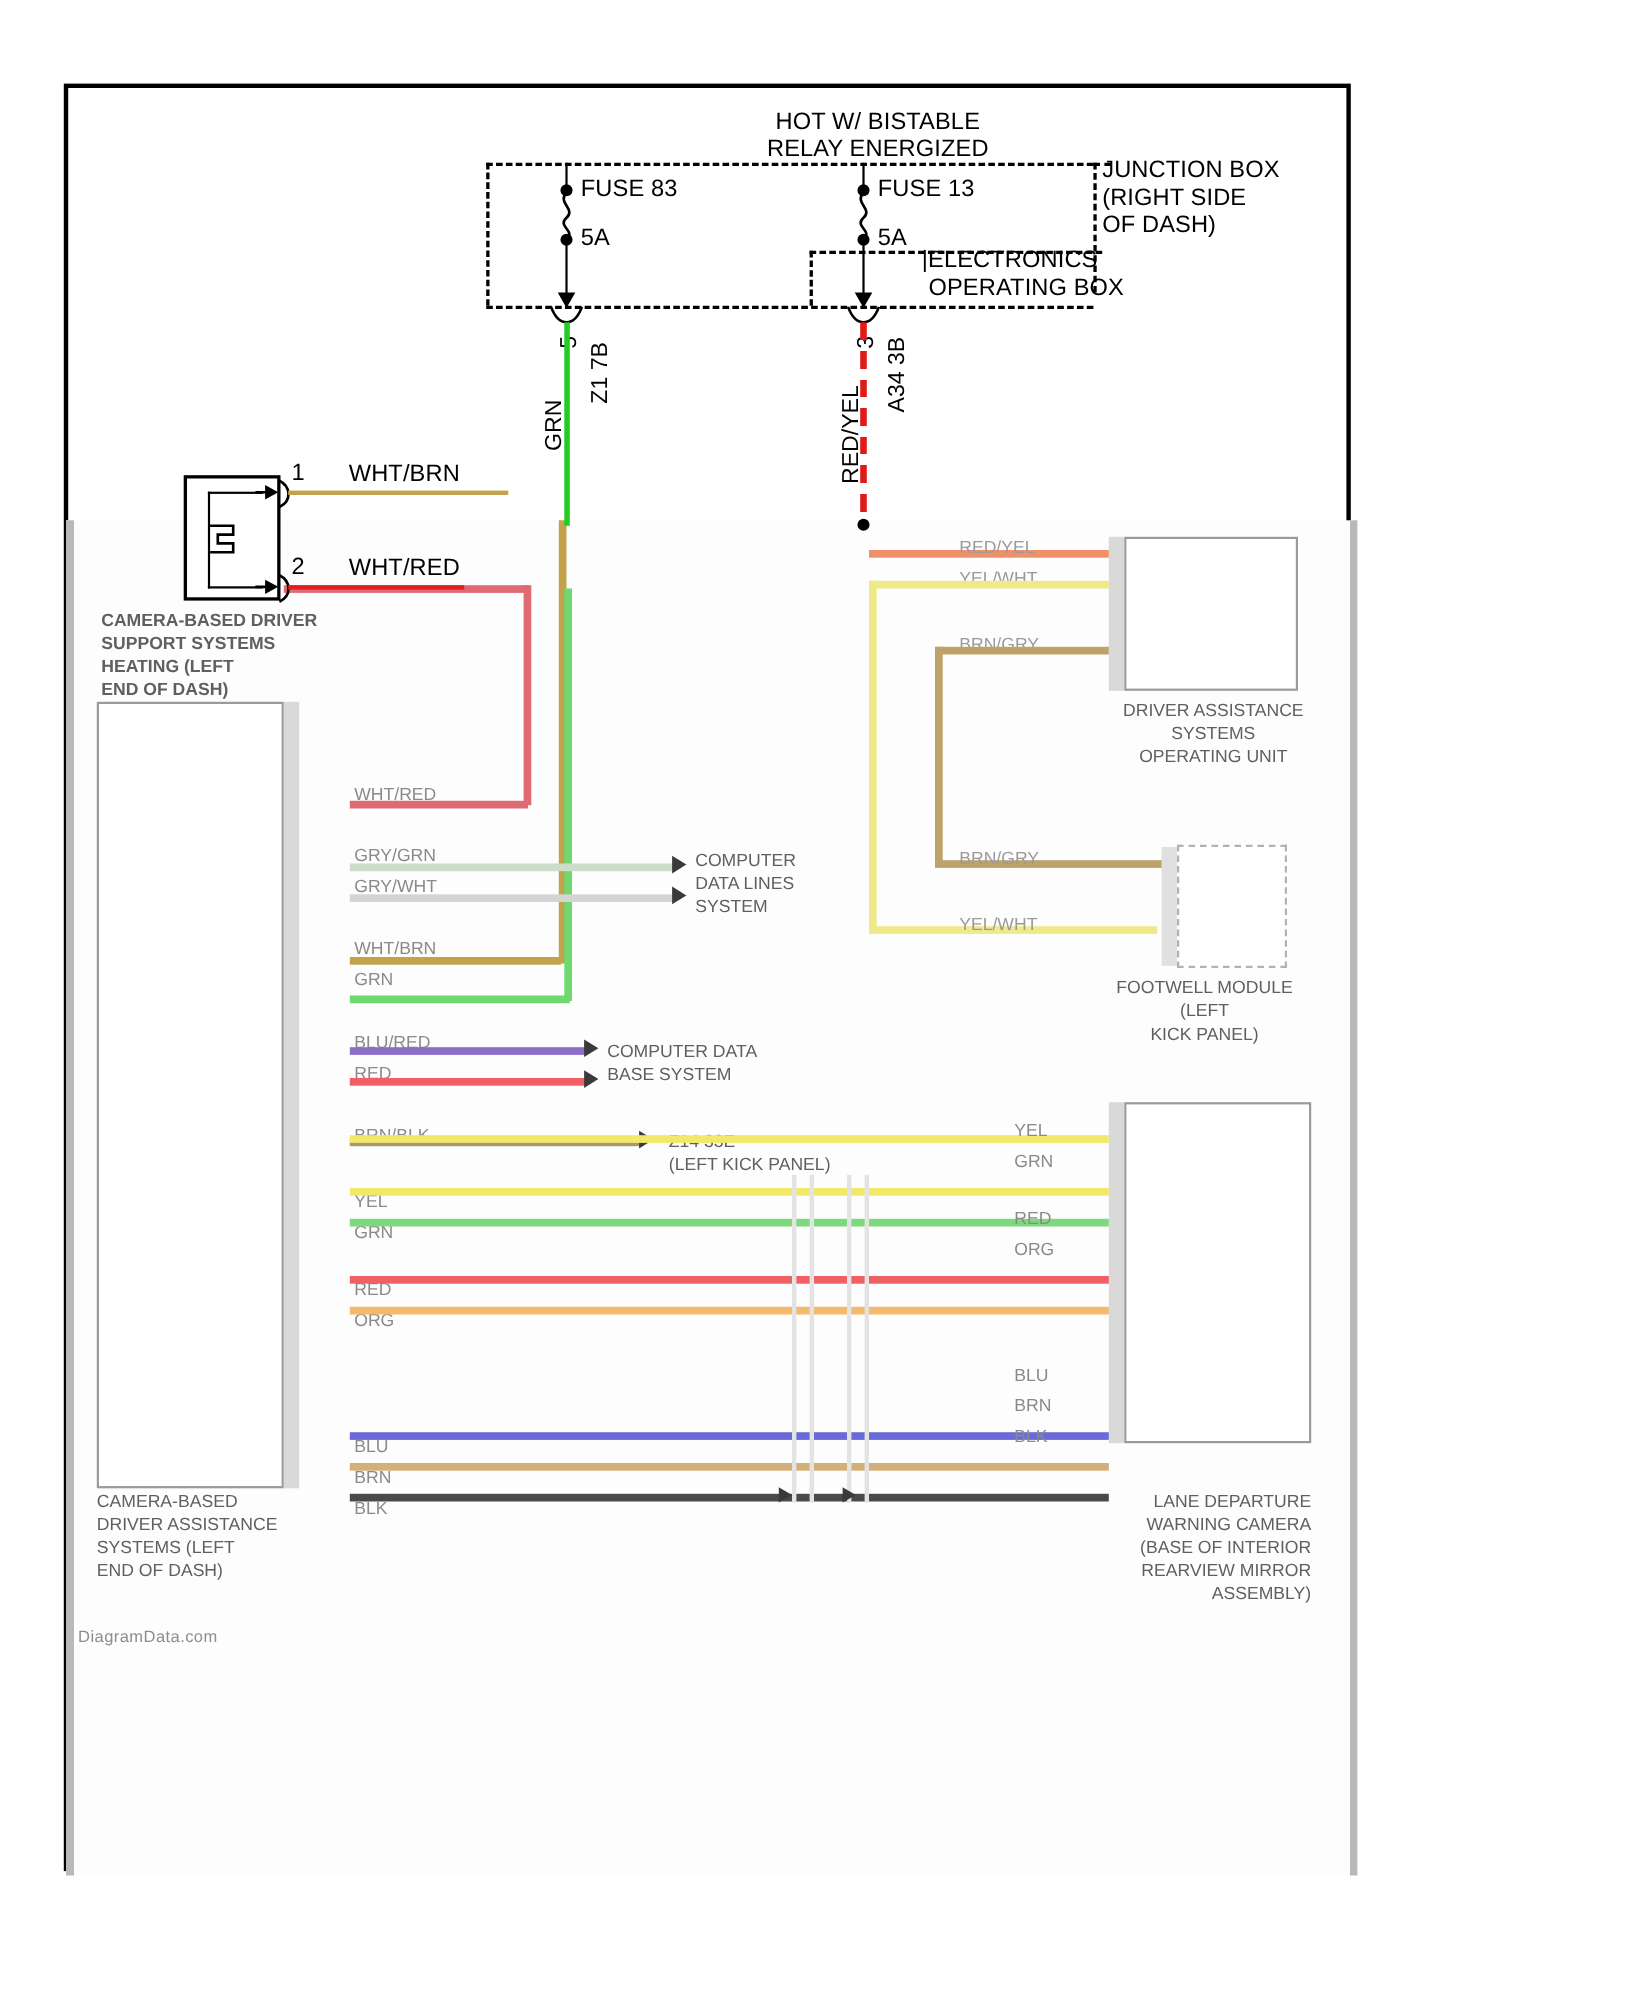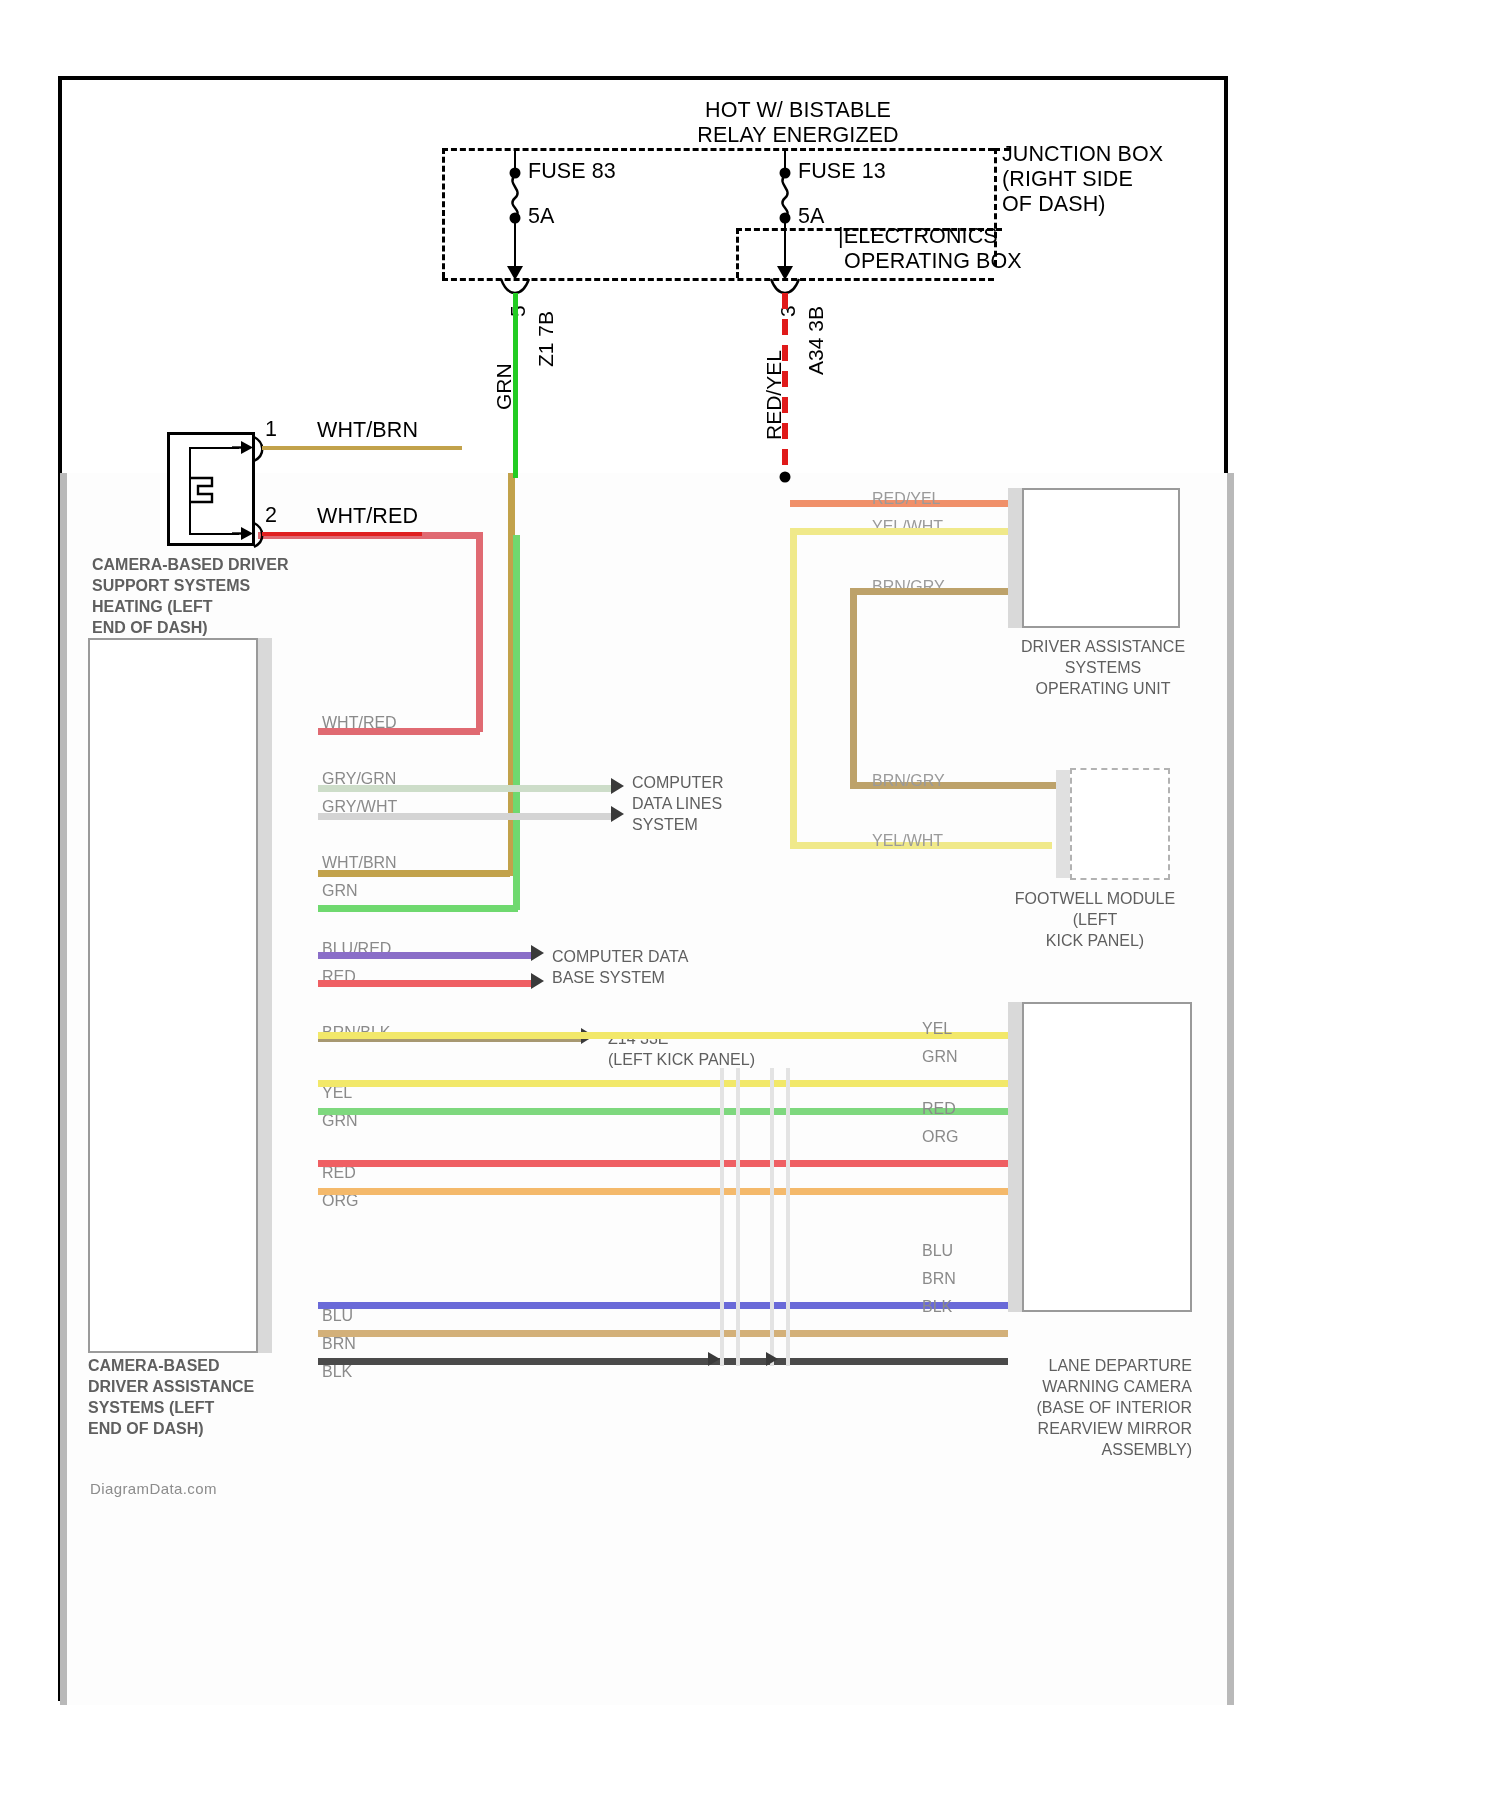--- a/index.html
+++ b/index.html
@@ -90,21 +90,21 @@
 
           <div class="bwire h" style="left:198px; top:452px; width:222px; background:#e06a72;"></div>
           <div class="bwire v" style="left:416px; top:452px; height:200px; background:#e06a72;"></div>
           <div class="bwire h" style="left:258px; top:648px; width:162px; background:#e06a72;"></div>
 
           <div class="bwire v" style="left:453px; top:455px; height:375px; background:#6fd96f;"></div>
           <div class="bwire h" style="left:258px; top:825px; width:200px; background:#6fd96f;"></div>
 
           <div class="bbox" style="left:28px; top:558px; width:170px; height:715px;"></div>
           <div class="bconn-strip" style="left:198px; top:558px; height:715px;"></div>
-          <div class="btxt" style="left:28px; top:1275px;font-weight:bold;">CAMERA-BASED
+          <div class="btxt" style="left:28px; top:1275px;">CAMERA-BASED
 DRIVER ASSISTANCE
 SYSTEMS (LEFT
 END OF DASH)</div>
 
           <div class="btxt" style="left:262px; top:632px; color:#8a8a8a;">WHT/RED</div>
           <div class="btxt" style="left:262px; top:688px; color:#8a8a8a;">GRY/GRN</div>
           <div class="btxt" style="left:262px; top:716px; color:#8a8a8a;">GRY/WHT</div>
           <div class="btxt" style="left:262px; top:772px; color:#8a8a8a;">WHT/BRN</div>
           <div class="btxt" style="left:262px; top:800px; color:#8a8a8a;">GRN</div>
           <div class="btxt" style="left:262px; top:858px; color:#8a8a8a;">BLU/RED</div>
@@ -190,21 +190,21 @@
           <div class="bwire h" style="left:790px; top:702px; width:222px; background:#bda26a;"></div>
 
           <div style="position:absolute; left:1010px; top:688px; width:100px; height:112px; border:2px dashed #b2b2b2; background:#fff;"></div>
           <div class="bconn-strip" style="left:996px; top:690px; height:108px; background:#e0e0e0;"></div>
           <div class="btxt" style="left:930px; top:808px; text-align:center; width:210px;">FOOTWELL MODULE
 (LEFT
 KICK PANEL)</div>
           <div class="btxt" style="left:812px; top:690px; color:#9a9a9a;">BRN/GRY</div>
           <div class="btxt" style="left:812px; top:750px; color:#9a9a9a;">YEL/WHT</div>
 
-          <div class="watermark" style="left:30px; top:1400px;">DiagramData.com</div>
+          <div class="watermark" style="left:11px; top:1400px;">DiagramData.com</div>
 
         </div>
       </div>
     </div>
 
     <div class="crisp-txt c" style="left:736px; top:18px;">HOT W/ BISTABLE
 RELAY ENERGIZED</div>
 
     <div class="dash-h" style="left:380px; top:68px; width:552px;"></div>
     <div class="dash-v" style="left:380px; top:68px; height:130px;"></div>

